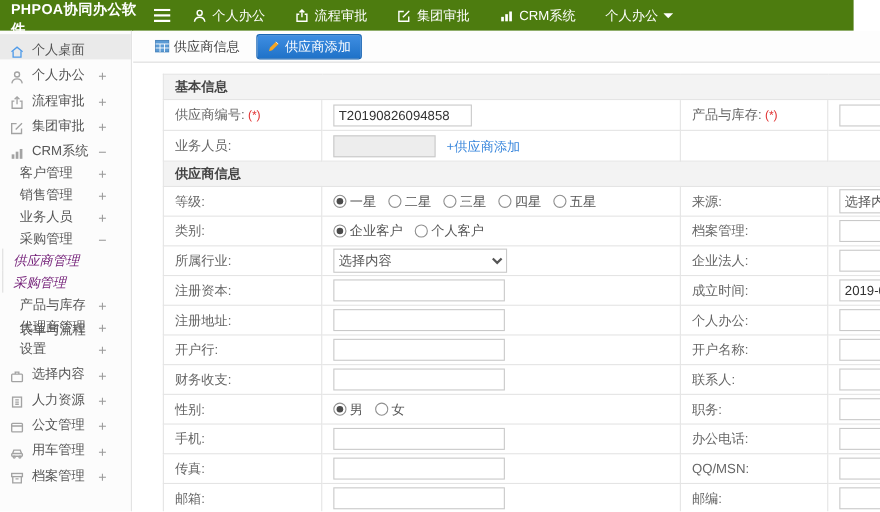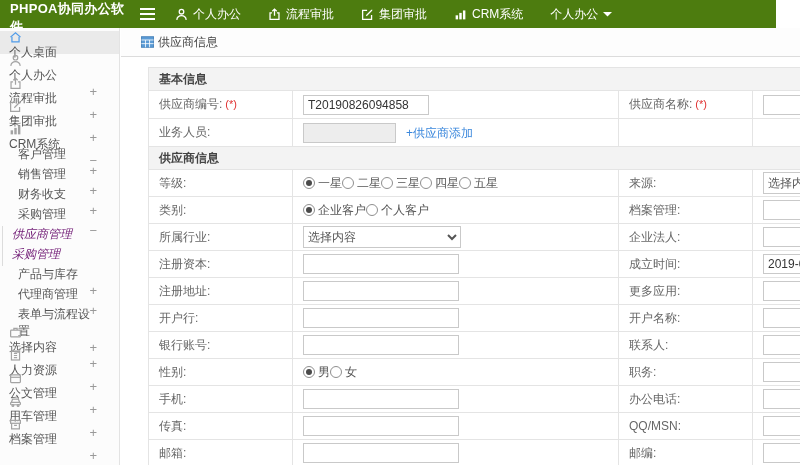--- a/index.html
+++ b/index.html
@@ -9,21 +9,21 @@
   
   .topbar { position:absolute; top:0; left:0; width:776px; height:28px; background:#4d7c0f; display:flex; color:#fff; }
   .logo { width:126px; padding-left:10px; font-weight:bold; font-size:13px; letter-spacing:.3px; }
   .burger { margin:0 20px 0 14px; display:flex; align-items:center; cursor:pointer; }
   .topnav { display:flex; align-items:center; gap:27px; }
   .topnav .nav-item { display:flex; align-items:center; gap:5px; cursor:pointer; white-space:nowrap; }
   .icon { display:inline-flex; align-items:center; justify-content:center; }
 
   
   .sidebar { position:absolute; top:28px; left:0; width:120px; height:437px; background:#fcfcfc; border-right:1px solid #e3e3e3; padding-top:3px; }
-  .side-item { display:flex; align-items:flex-start; height:23px; color:#555; padding:0 22px 0 9px; cursor:pointer;flex-direction:column; }
+  .side-item { display:flex; align-items:flex-end; height:23px; color:#555; padding:0 22px 0 9px; cursor:pointer; }
   .side-item .icon { color:#a3a3a3; margin-right:7px; }
   .side-item .exp { margin-left:auto; color:#999; font-size:13px; }
   .side-item.active { background:#eaeaea; }
   .side-item.active .icon { color:#4f9be9; }
   .side-item.lv1 { height:20px; padding-left:18px; }
   .side-item.lv2 { height:20px; margin-left:2px; border-left:1px solid #dcdcdc; padding-left:9px; color:#701a75;font-style:italic; }
 
   
   .content { position:absolute; top:28px; left:121px; width:679px; height:437px; background:#fff; overflow:hidden; }
   .tabbar { height:29px; border-bottom:1px solid #dcdcdc; background:#fdfdfd; display:flex; align-items:center; padding-left:14px; gap:9px; }
@@ -36,21 +36,21 @@
   tr.basic td { height:28px; }
   tr.sec td { background:#f3f3f3; color:#444; font-weight:bold; height:23px; }
   .req { color:#e03131; margin-left:3px; font-size:11px; }
   input.txt { width:156px; height:20px; border:1px solid #c9c9c9; font-size:12px; padding:1px 4px; color:#333; font-family:inherit; }
   input.txt.w126 { width:126px; }
   input.txt.w93 { width:93px; background:#ededed; }
   input.txt.w250 { width:250px; }
   select.sel { width:158px; height:22px; border:1px solid #c9c9c9; font-size:12px; color:#555; background:#fff; font-family:inherit; }
   select.sel.wide { width:250px; }
   a.link { color:#3a87dc; text-decoration:none; margin-left:10px; cursor:pointer; }
-  .rgroup { display:flex; align-items:flex-end; }
+  .rgroup { display:flex; align-items:flex-end; gap:11px; }
   .ro { display:inline-flex; align-items:center; gap:3px; cursor:pointer; color:#555; }
   .radio { width:12px; height:12px; border:1px solid #8f8f8f; border-radius:50%; background:#fff; position:relative; flex:0 0 12px; }
   .radio.on::after { content:""; position:absolute; left:2px; top:2px; width:6px; height:6px; border-radius:50%; background:#4a4a4a; }
 </style>
 </head>
 <body>
 
 <div class="topbar">
   <div class="logo">PHPOA协同办公软件</div>
   <span class="burger">
@@ -165,21 +165,21 @@
   </div>
   <div class="side-item lv1">
     <span class="lbl">客户管理</span>
     <span class="exp">+</span>
   </div>
   <div class="side-item lv1">
     <span class="lbl">销售管理</span>
     <span class="exp">+</span>
   </div>
   <div class="side-item lv1">
-    <span class="lbl">财务收支</span>
+    <span class="lbl">业务人员</span>
     <span class="exp">+</span>
   </div>
   <div class="side-item lv1">
     <span class="lbl">采购管理</span>
     <span class="exp">−</span>
   </div>
   <div class="side-item lv2">
     <span class="lbl">供应商管理</span>
   </div>
   <div class="side-item lv2">
@@ -254,41 +254,50 @@
 <div class="content">
   <div class="tabbar">
     <div class="tab">
       <span class="icon">
           <svg width="13" height="12" viewBox="0 0 16 14">
             <rect x="0.5" y="0.5" width="15" height="13" fill="#5b9bd5" stroke="#3f7cb5"></rect>
             <path d="M0.5 4.5h15M0.5 9h15M5.5 4.5v9M10.5 4.5v9" stroke="#fff" stroke-width="1"></path>
           </svg>
         </span>
       <span>供应商信息</span>
+    </div>
+    <div class="tab active">
+      <span class="icon">
+          <svg width="12" height="12" viewBox="0 0 16 16">
+            <path d="M2 14l1.2-4L10.5 2.7l2.8 2.8L6 12.8 2 14z" fill="#f5a623"></path>
+            <path d="M10.5 2.7l2.8 2.8" stroke="#fff" stroke-width="1"></path>
+          </svg>
+        </span>
+      <span>供应商添加</span>
     </div>
   </div>
 
   <div class="form-wrap">
     <table class="form">
       <colgroup>
           <col style="width:144px">
           <col style="width:326px">
           <col style="width:134px">
           <col style="width:310px">
         </colgroup>
 
       <tbody>
           <tr class="sec">
             <td colspan="4">基本信息</td>
           </tr>
 
       <tr class="basic">
         <td><span>供应商编号:</span><span class="req">(*)</span></td>
         <td><input class="txt w126" type="text" value="T20190826094858" style=""></td>
-        <td><span>供应商名称:</span><span class="req">(*)</span></td>
+        <td><span>产品与库存:</span><span class="req">(*)</span></td>
         <td><input class="txt w250" type="text" style=""></td>
       </tr>
 
       <tr class="basic">
         <td>业务人员:</td>
         <td>
           <input class="txt w93" type="text" readonly="" style=""><a class="link">+供应商添加</a>
         </td>
         <td></td>
         <td></td>
@@ -356,33 +365,33 @@
       <tr>
         <td>注册资本:</td>
         <td><input class="txt" type="text" style=""></td>
         <td>成立时间:</td>
         <td><input class="txt w250" type="text" value="2019-08-26" style=""></td>
       </tr>
 
       <tr>
         <td>注册地址:</td>
         <td><input class="txt" type="text" style=""></td>
-        <td>更多应用:</td>
+        <td>个人办公:</td>
         <td><input class="txt w250" type="text" style=""></td>
       </tr>
 
       <tr>
         <td>开户行:</td>
         <td><input class="txt" type="text" style=""></td>
         <td>开户名称:</td>
         <td><input class="txt w250" type="text" style=""></td>
       </tr>
 
       <tr>
-        <td>银行账号:</td>
+        <td>财务收支:</td>
         <td><input class="txt" type="text" style=""></td>
         <td>联系人:</td>
         <td><input class="txt w250" type="text" style=""></td>
       </tr>
 
       <tr>
         <td>性别:</td>
         <td>
           <div class="rgroup">
             <label class="ro">

